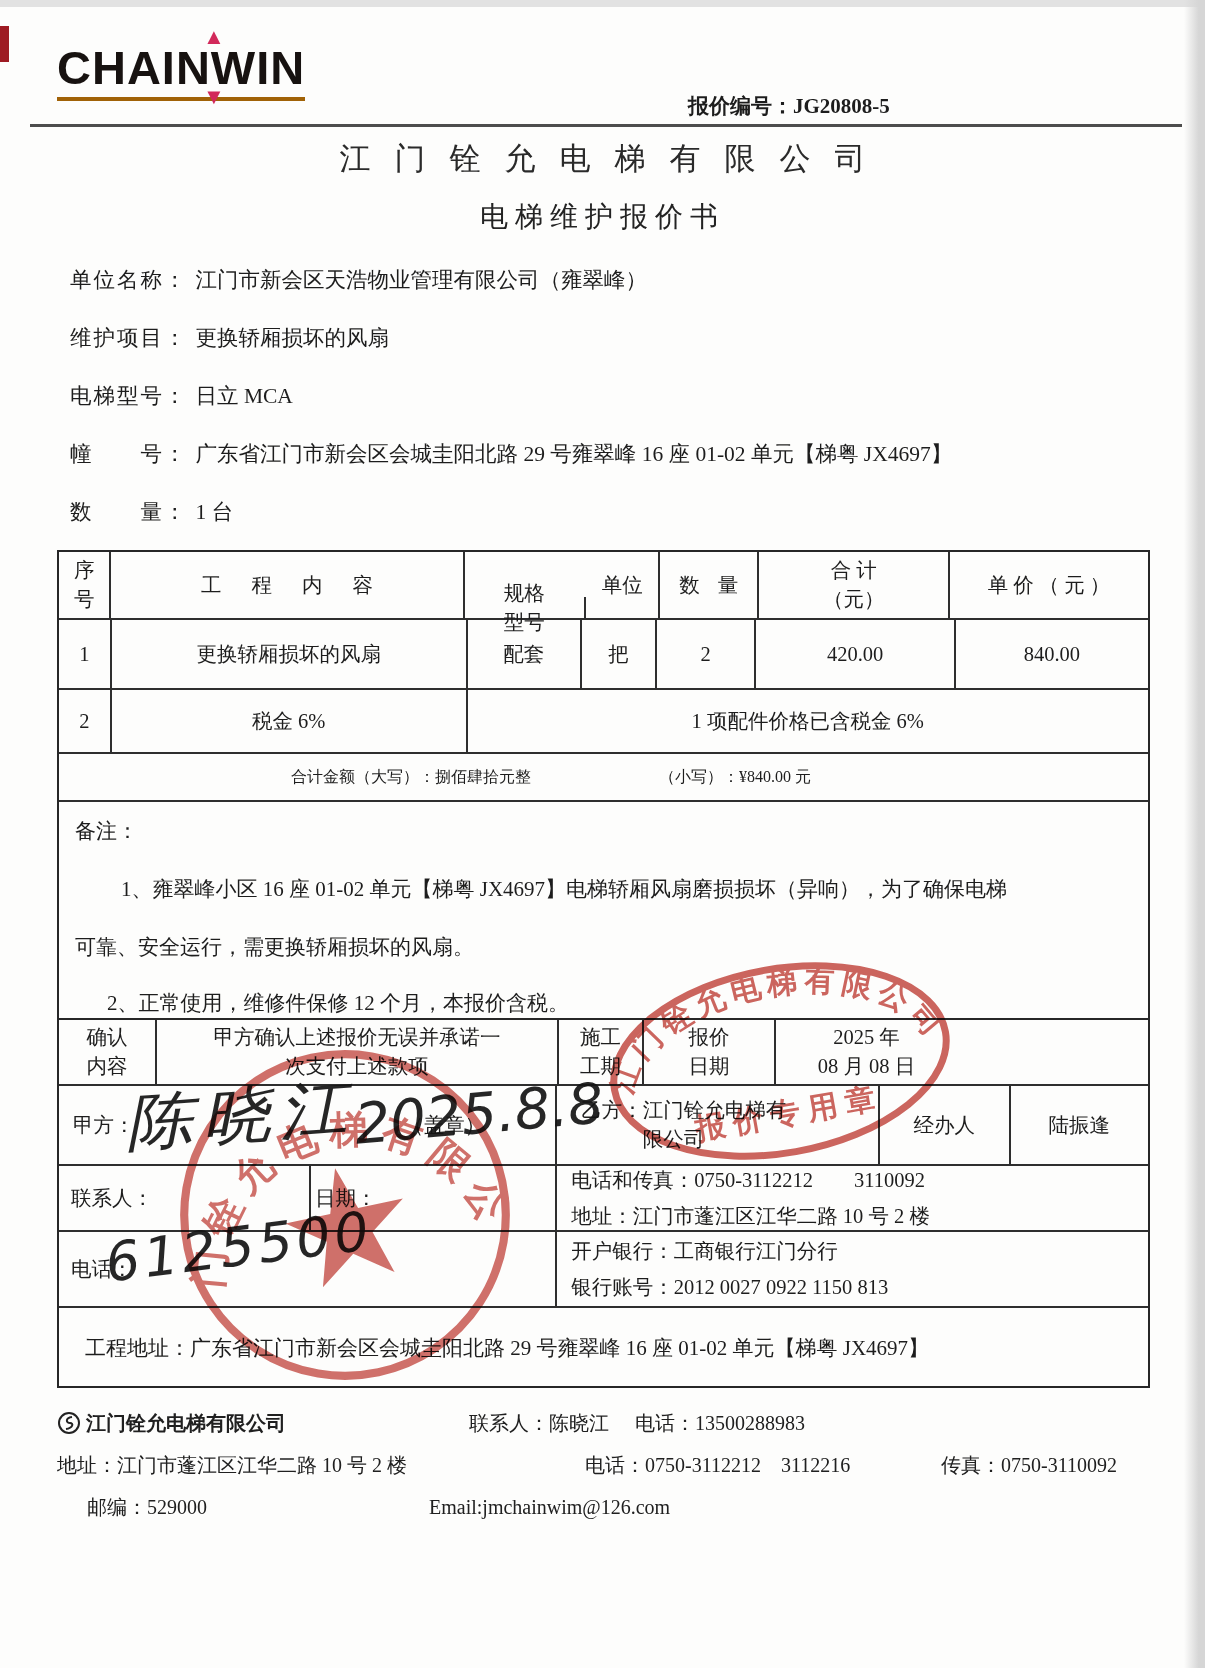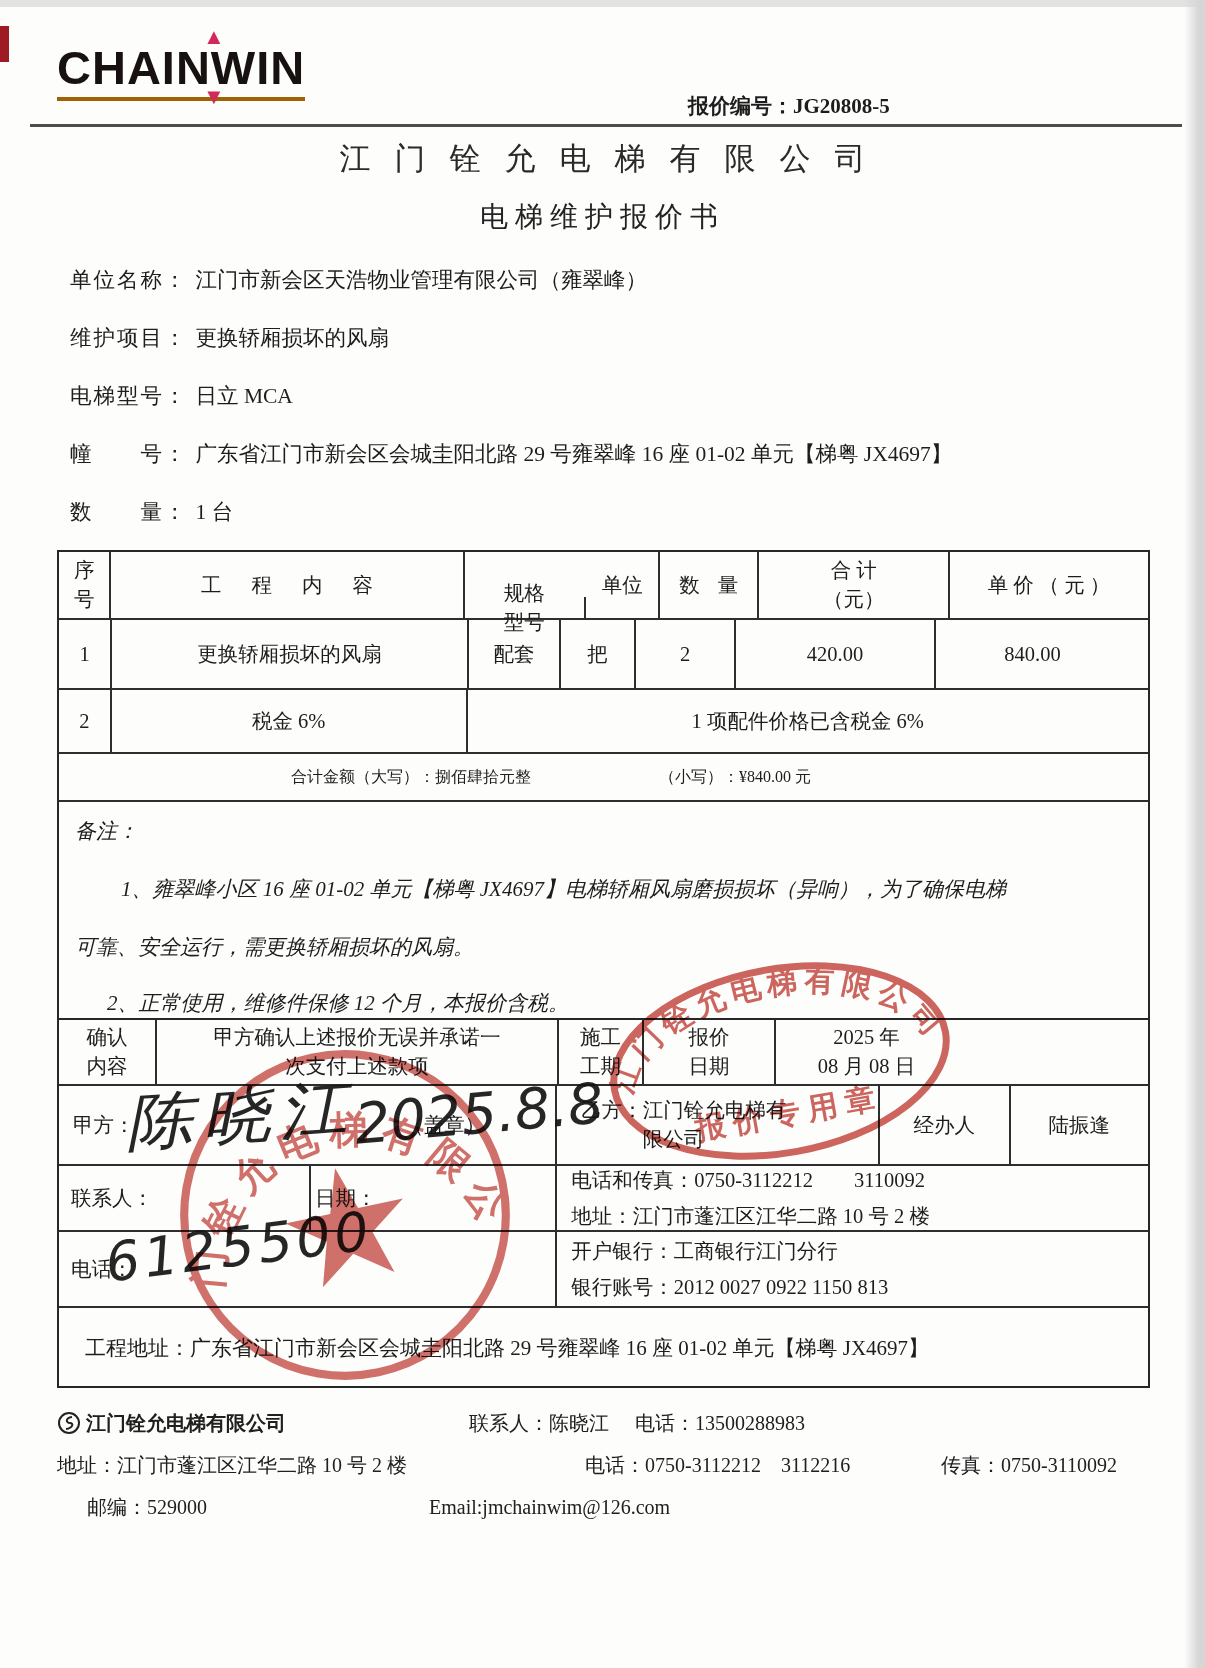--- a/index.html
+++ b/index.html
@@ -43,21 +43,21 @@
   .lsx{letter-spacing:30px;margin-right:-30px;}
   .ls18{letter-spacing:18px;margin-right:-18px;}
   .ls5{letter-spacing:5px;margin-right:-5px;}
   .left{justify-content:flex-start;text-align:left;}
   .col2lines{flex-direction:column;align-items:flex-start;justify-content:center;gap:8px;padding-left:14px;}
 
   .total-row{display:flex;align-items:center;}
   .total-row .seg1{margin-left:232px;}
   .total-row .seg2{margin-left:128px;}
 
-  .remarks{position:relative;display:block;font-size:21px;line-height:30px;padding:14px 16px 0 16px;box-sizing:border-box;font-style:italic;}
+  .remarks{position:relative;display:block;font-size:21px;line-height:30px;padding:14px 16px 0 16px;box-sizing:border-box;}
   .remarks .r1{margin-top:28px;text-indent:46px;}
   .remarks .r2{margin-top:28px;}
   .remarks .r3{margin-top:26px;text-indent:32px;}
 
   
   .hand{position:absolute;font-family:"DejaVu Sans",sans-serif;font-style:italic;color:#141414;
         opacity:.92;white-space:nowrap;pointer-events:none;}
   .hand-sig{left:122px;top:1082px;font-size:62px;letter-spacing:8px;transform:rotate(-4deg) scaleX(1.1);transform-origin:left top;}
   .hand-date{left:352px;top:1092px;font-size:56px;transform:rotate(-5deg);transform-origin:left top;}
   .hand-phone{left:102px;top:1232px;font-size:54px;letter-spacing:4px;transform:rotate(-7deg);transform-origin:left top;}
@@ -135,21 +135,21 @@
         </div>
       <div class="tcell pre" style="width:193px;">合 计
 （元）</div>
       <div class="tcell" style="width:200px;">
           <span class="ls5">单价（元）</span>
         </div>
     </div>
     <div class="trow" style="height:70px;">
       <div class="tcell" style="width:53px;">1</div>
       <div class="tcell" style="width:357px;">更换轿厢损坏的风扇</div>
-      <div class="tcell" style="width:92px;text-align:center;">配套</div>
+      <div class="tcell" style="width:115px;text-align:center;">配套</div>
       <div class="tcell" style="width:75px;">把</div>
       <div class="tcell" style="width:100px;">2</div>
       <div class="tcell" style="width:200px;">420.00</div>
       <div class="tcell" style="width:193px;">840.00</div>
     </div>
     <div class="trow" style="height:64px;">
       <div class="tcell" style="width:53px;">2</div>
       <div class="tcell" style="width:357px;">税金 6%</div>
       <div class="tcell" style="width:683px;">1 项配件价格已含税金 6%</div>
     </div>

